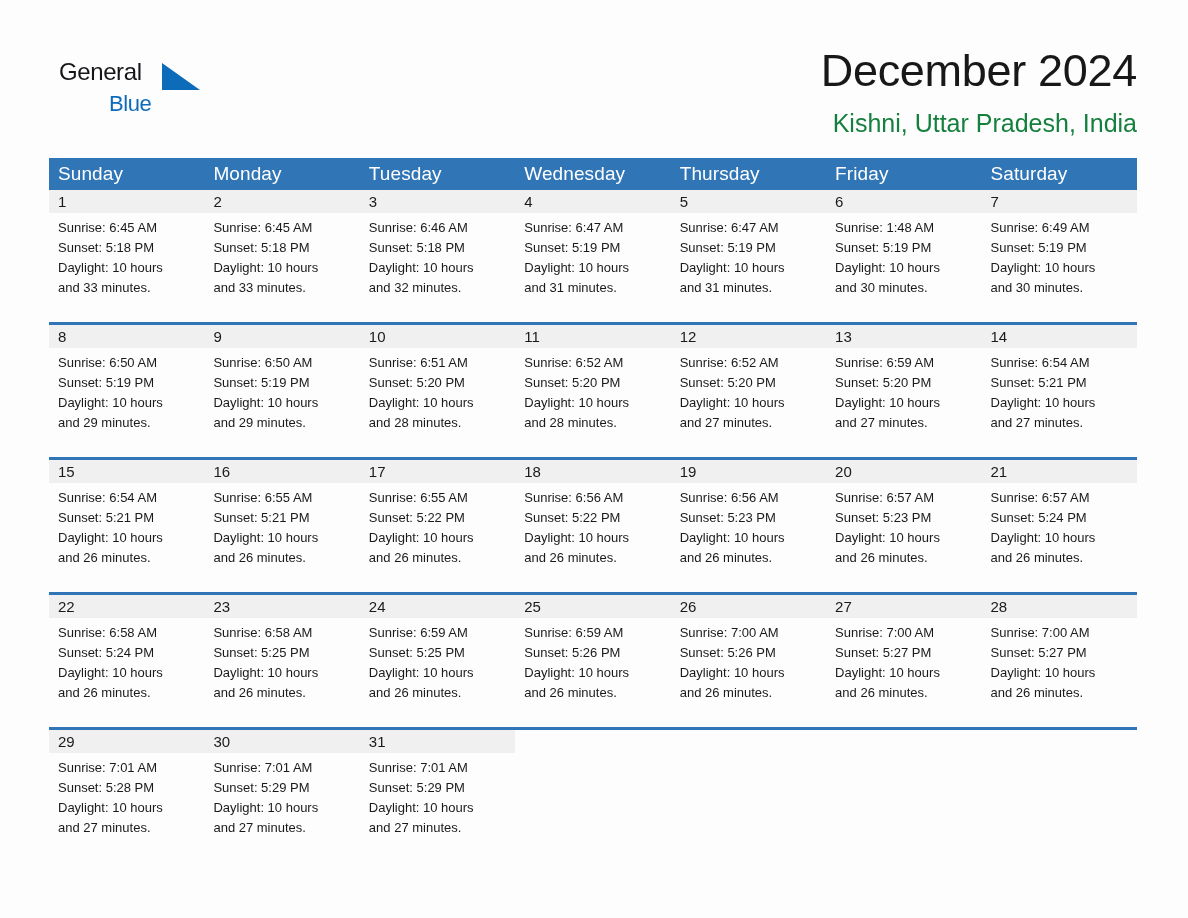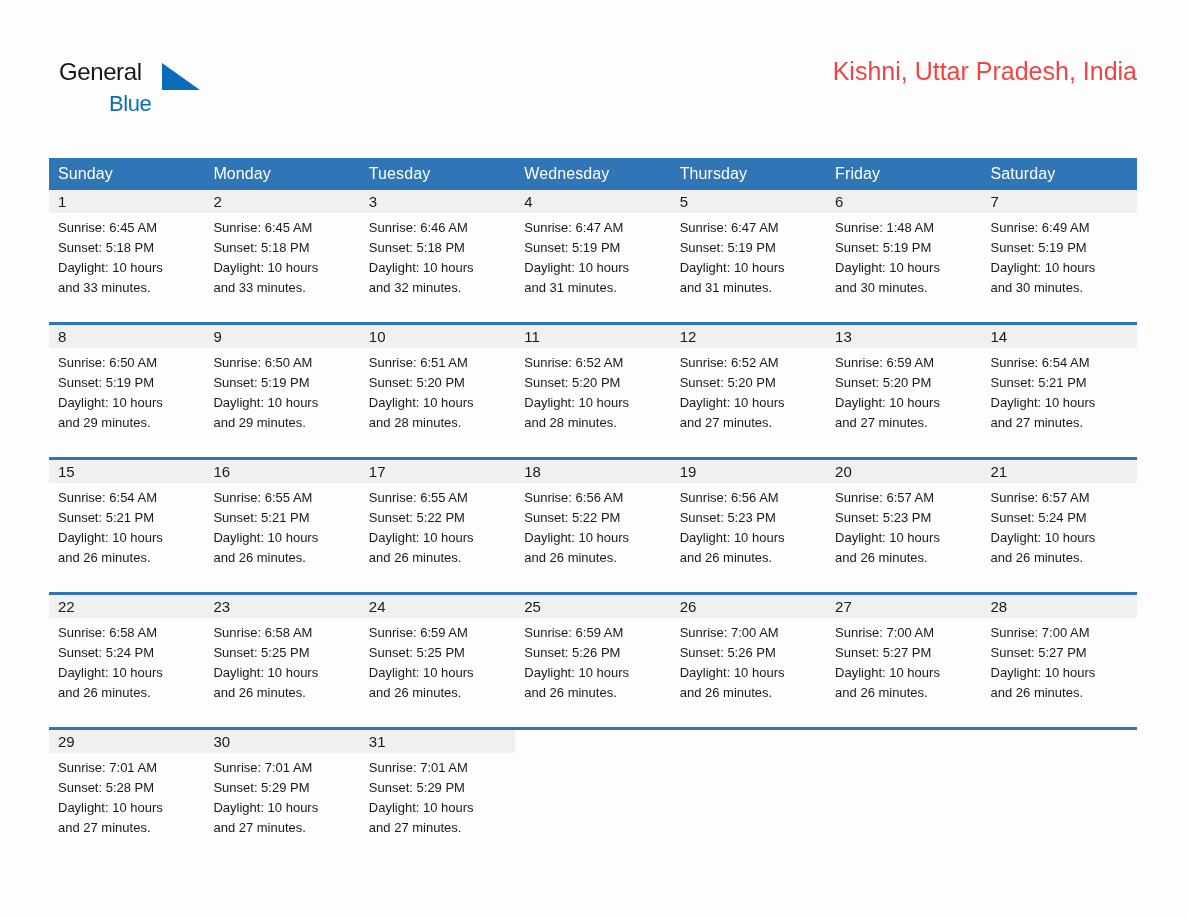--- a/index.html
+++ b/index.html
@@ -77,42 +77,42 @@
     font-size: 45px;
     font-weight: 400;
     color: #181818;
     line-height: 52px;
     letter-spacing: -0.3px;
   }
   .cal-subtitle {
     margin-top: 12px;
     font-size: 25px;
     font-weight: 400;
-    color: #ef4444;
+    color: #15803d;
     line-height: 29px;
   }
 
   
   .calendar {
     position: absolute;
     left: 49px;
     top: 158px;
     width: 1088px;
   }
   .weekdays {
     display: flex;
     width: 100%;
     background: #3075b5;
     height: 32px;
   }
   .weekday {
     flex: 1 1 0;
     min-width: 0;
     color: #ffffff;
-    font-size: 16px;
+    font-size: 19px;
     line-height: 32px;
     padding-left: 9px;
     box-sizing: border-box;
     letter-spacing: 0.1px;
   }
   .week {
     display: flex;
     width: 100%;
     border-top: 3px solid #3075b5;
     margin-top: 12px;
@@ -153,20 +153,21 @@
 
   <div class="header">
 
     <div class="logo">
       <span class="logo-general">General</span>
       <span class="logo-tri"></span>
       <span class="logo-blue">Blue</span>
     </div>
 
     <div class="title-block">
+      <div class="cal-title">December 2024</div>
       <div class="cal-subtitle">Kishni, Uttar Pradesh, India</div>
     </div>
 
   </div>
 
   <div class="calendar">
     <div class="weekdays" id="weekday-row">
         <div class="weekday">Sunday</div>
         <div class="weekday">Monday</div>
         <div class="weekday">Tuesday</div>

